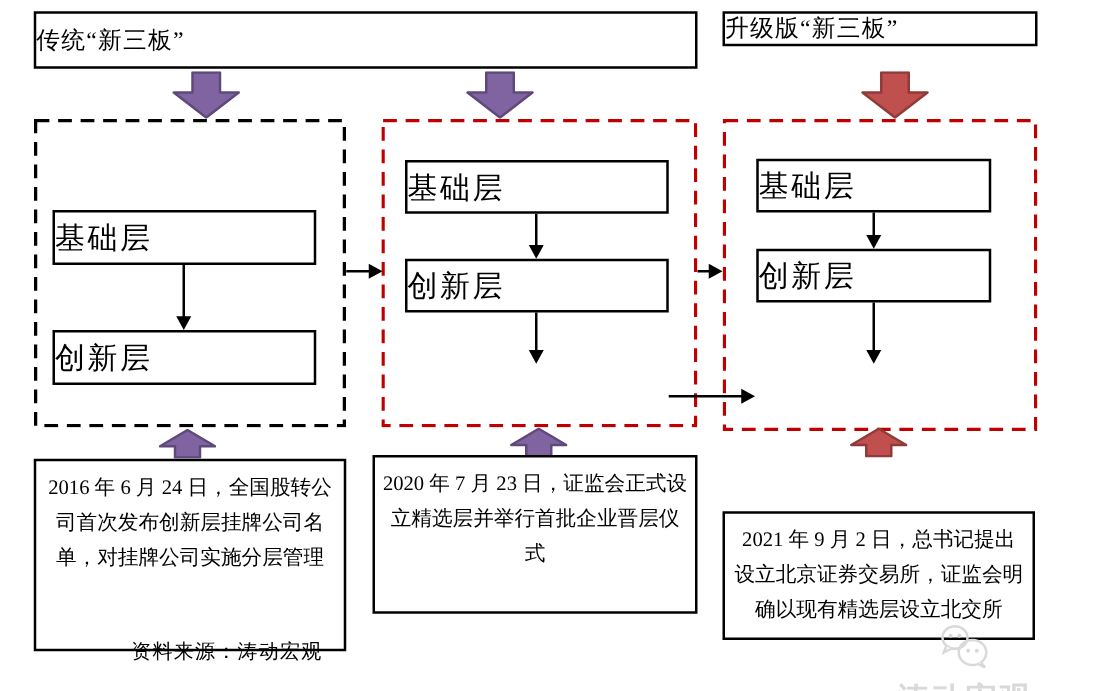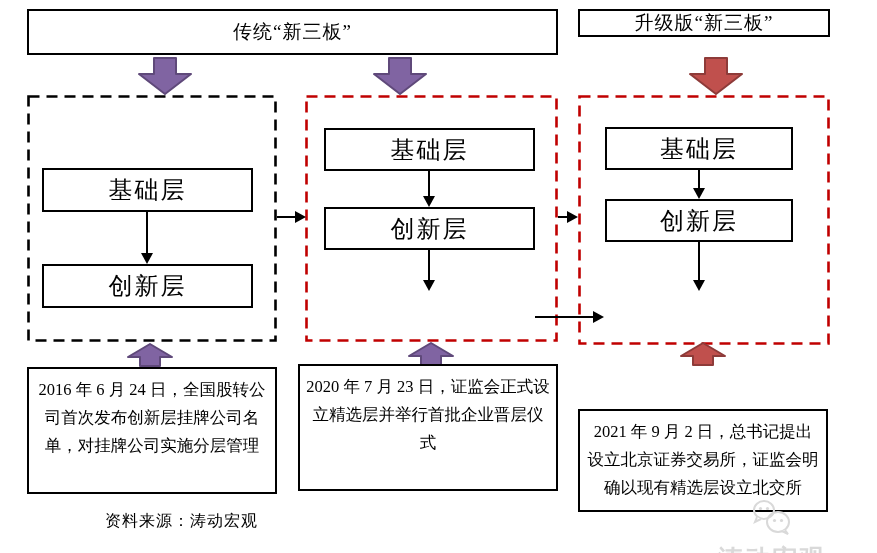--- a/index.html
+++ b/index.html
@@ -6,21 +6,21 @@
     --purple-arrow:#8064A2; --purple-arrow-border:#5F497A;
     --red-arrow:#C0504D; --red-arrow-border:#8E3B39;
     --red-dashed:#C00000; --watermark-gray:#D9D9D9;
   }
   html,body{margin:0;padding:0;background:#fff;}
   #canvas{
     position:relative; width:877px; height:553px; background:#fff;
     font-family:"Liberation Serif","DejaVu Serif",serif; color:#000; overflow:hidden;
   }
   .box{position:absolute; border:2px solid #000; background:#fff;
-       display:flex; align-items:center; justify-content:center; box-sizing:border-box;}
+       display:flex; align-items:center; box-sizing:border-box;}
   .hdr{font-size:19px; letter-spacing:1px;}
   .layer{font-size:24px; letter-spacing:2px;}
   .note{position:absolute; border:2px solid #000; background:#fff; box-sizing:border-box;
         font-size:16.5px; line-height:28px; text-align:center;
         display:flex; align-items:flex-start; justify-content:center; padding:7px 6px;}
   .dashed-rect{position:absolute;}
   .dashed-rect rect{fill:none; stroke-width:2.6; stroke-dasharray:11 7;}
   .black-dash rect{stroke:#000;}
   .red-dash rect{stroke:var(--red-dashed);}
   .block-arrow{position:absolute;}
@@ -112,21 +112,21 @@
   <svg class="block-arrow purple" style="left:127px; top:343px;" width="46" height="24" viewBox="0 0 46 24">
     <polygon points="23,1 45,14 33,14 33,23 13,23 13,14 1,14"></polygon>
   </svg>
   <svg class="block-arrow purple" style="left:408px; top:342px;" width="46" height="24" viewBox="0 0 46 24">
     <polygon points="23,1 45,14 33,14 33,23 13,23 13,14 1,14"></polygon>
   </svg>
   <svg class="block-arrow red" style="left:680px; top:342px;" width="46" height="24" viewBox="0 0 46 24">
     <polygon points="23,1 45,14 33,14 33,23 13,23 13,14 1,14"></polygon>
   </svg>
 
-  <div class="note" style="left:27px; top:367px; width:250px; height:127px;">
+  <div class="note" style="left:27px; top:367px; width:250px; height:154px;">
     <span>2016 年 6 月 24 日，全国股转公司首次发布创新层挂牌公司名单，对挂牌公司实施分层管理</span>
   </div>
   <div class="note" style="left:298px; top:364px; width:260px; height:127px;">
     <span>2020 年 7 月 23 日，证监会正式设立精选层并举行首批企业晋层仪式</span>
   </div>
   <div class="note" style="left:578px; top:365px; width:250px; height:103px;margin-top:44px;">
     <span>2021 年 9 月 2 日，总书记提出设立北京证券交易所，证监会明确以现有精选层设立北交所</span>
   </div>
 
   <div class="source" style="left:105px; top:511px;">资料来源：涛动宏观</div>

